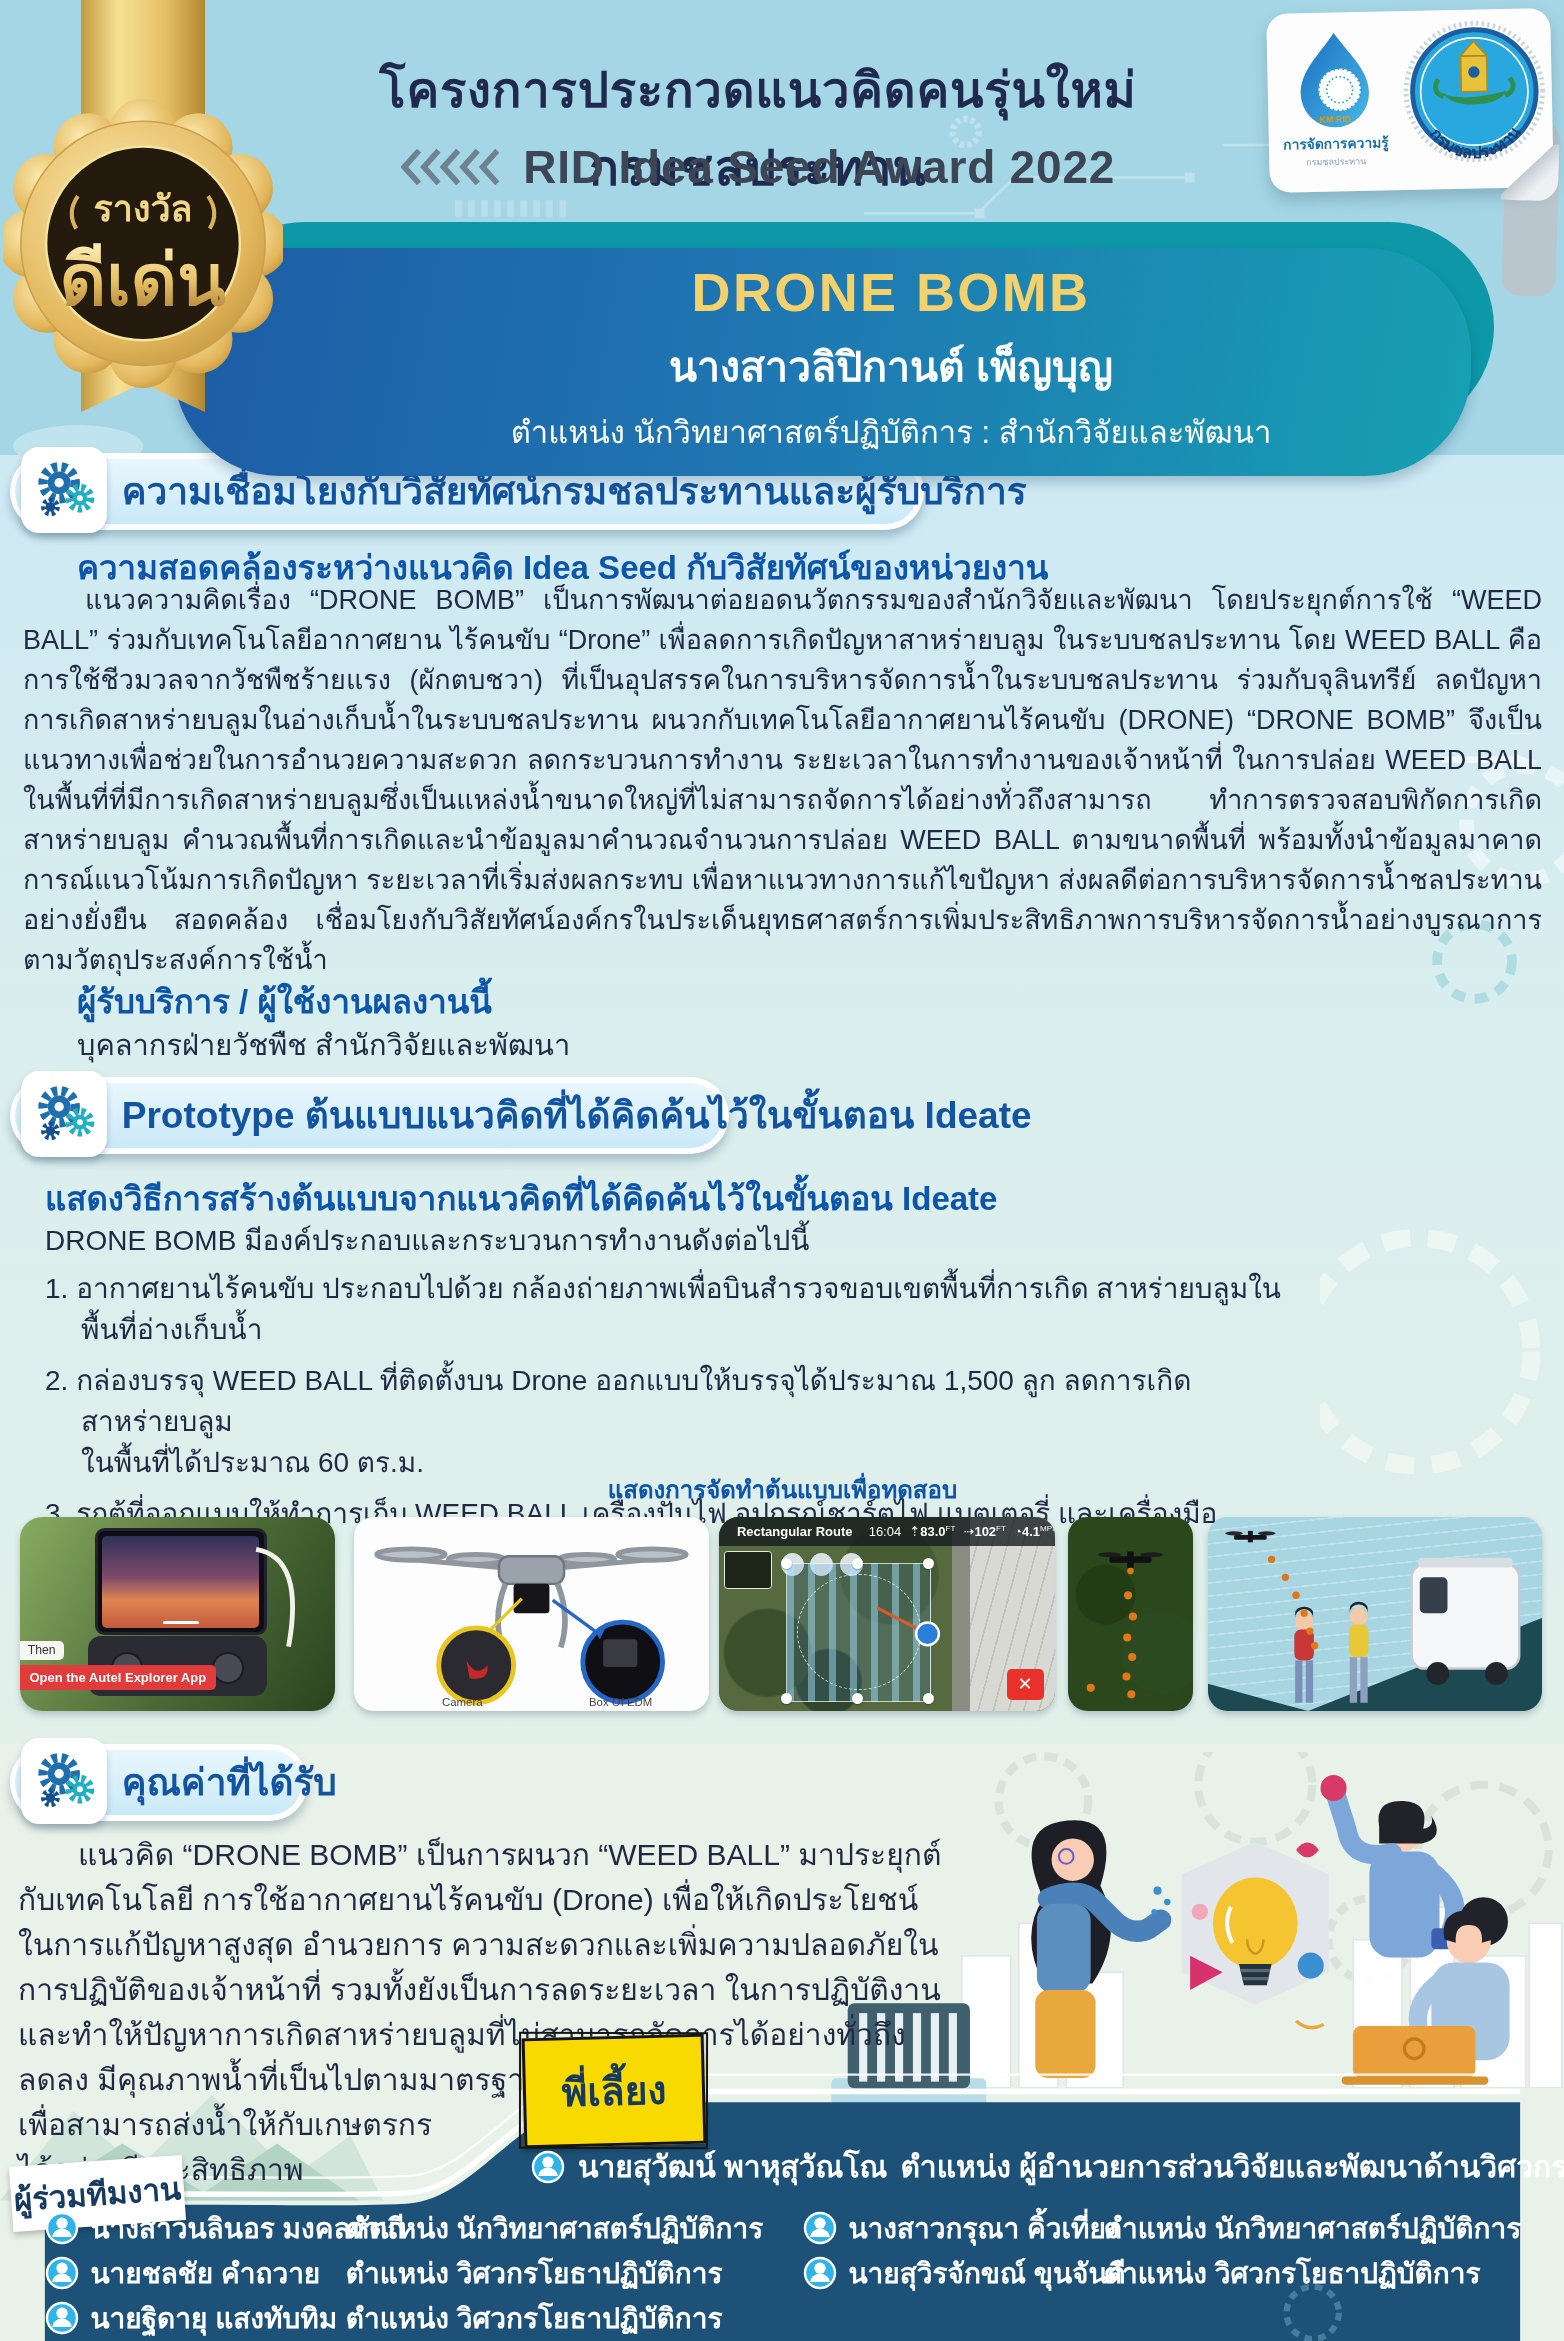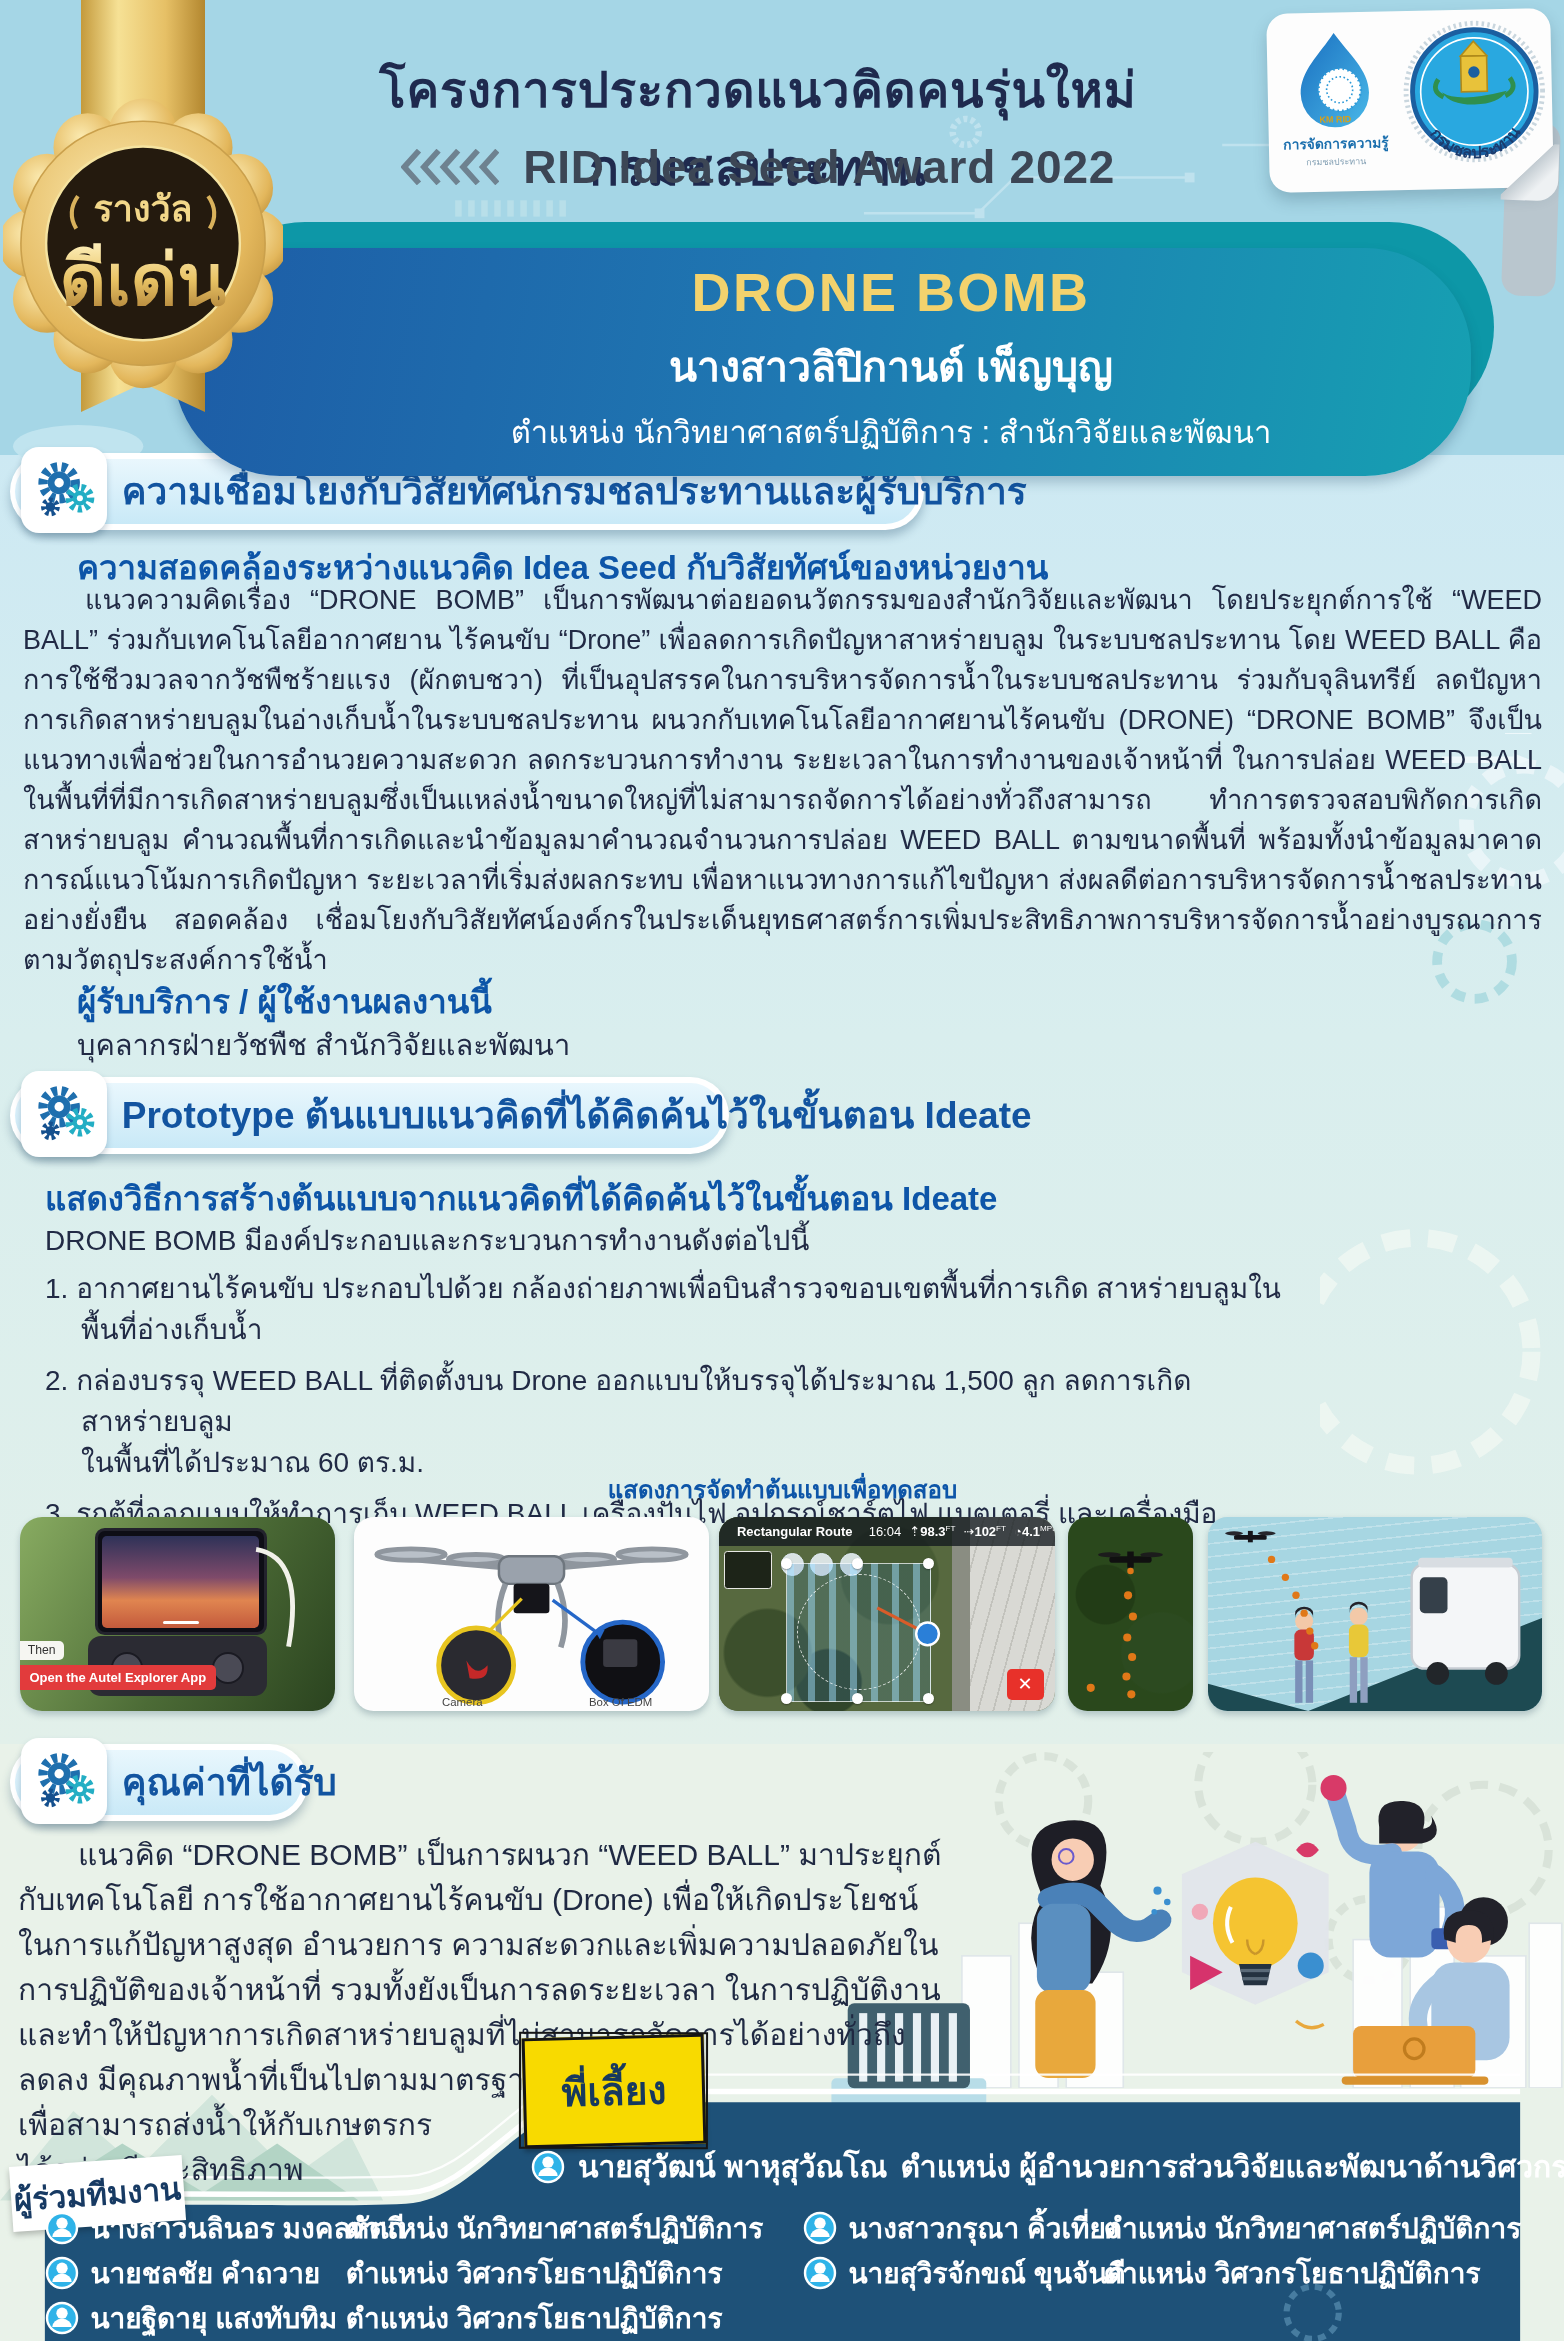--- a/index.html
+++ b/index.html
@@ -352,21 +352,21 @@
         <rect x="9" y="9" width="6" height="6" fill="none" stroke="#fff" stroke-width="2"></rect>
         <path d="M4,7 v5 h5" stroke="#fff" stroke-width="2" fill="none"></path>
       </svg>
       <b>Rectangular Route</b>
       <svg width="16.3" height="9" viewBox="0 0 20 11">
         <rect x="0.5" y="0.5" width="16" height="10" rx="2" fill="none" stroke="#fff"></rect>
         <rect x="2" y="2" width="10" height="7" fill="#fff"></rect>
           <rect x="17.5" y="3" width="2.5" height="5" fill="#fff"></rect>
       </svg>
       <span>16:04</span>
-      <span>⇡<b>98.3</b><span class="map-unit">FT</span></span>
+      <span>⇡<b>83.0</b><span class="map-unit">FT</span></span>
       <span>⇢<b>102</b><span class="map-unit">FT</span></span>
       <span>◔<b>4.1</b><span class="map-unit">MPH</span></span>
     </div>
   </div>
 
   <div class="photo" style="left:1068px;width:125px;background:
       radial-gradient(circle at 30% 40%,#223c16 0 20%,transparent 21%),
       radial-gradient(circle at 75% 70%,#2c4a20 0 24%,transparent 25%),#2a481c;">
     <svg width="125" height="194" viewBox="0 0 154 238">
       <g transform="translate(77,52)">

